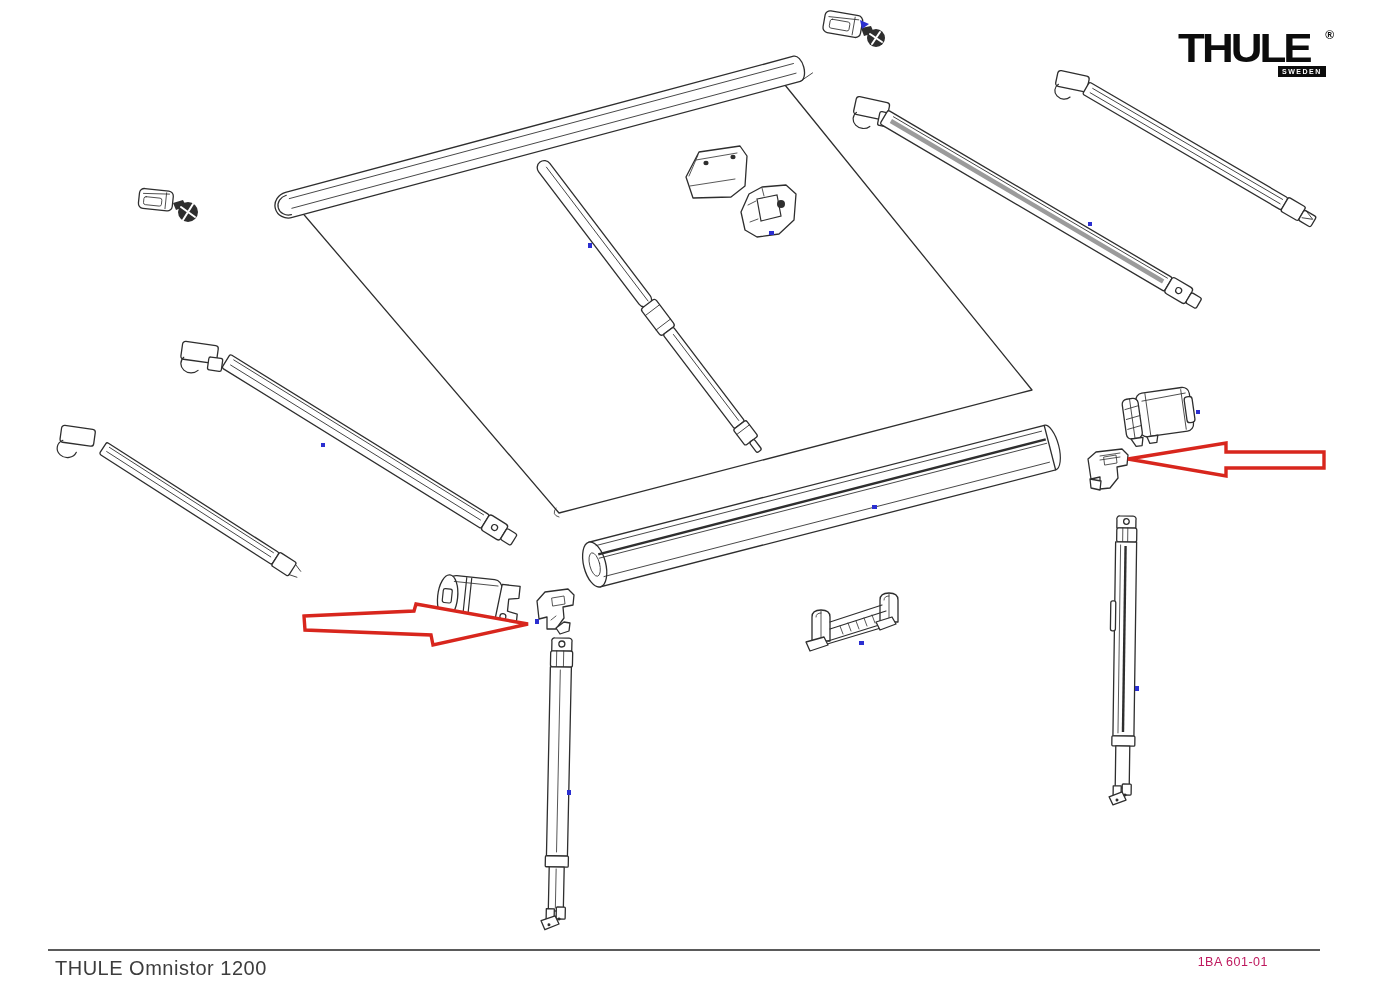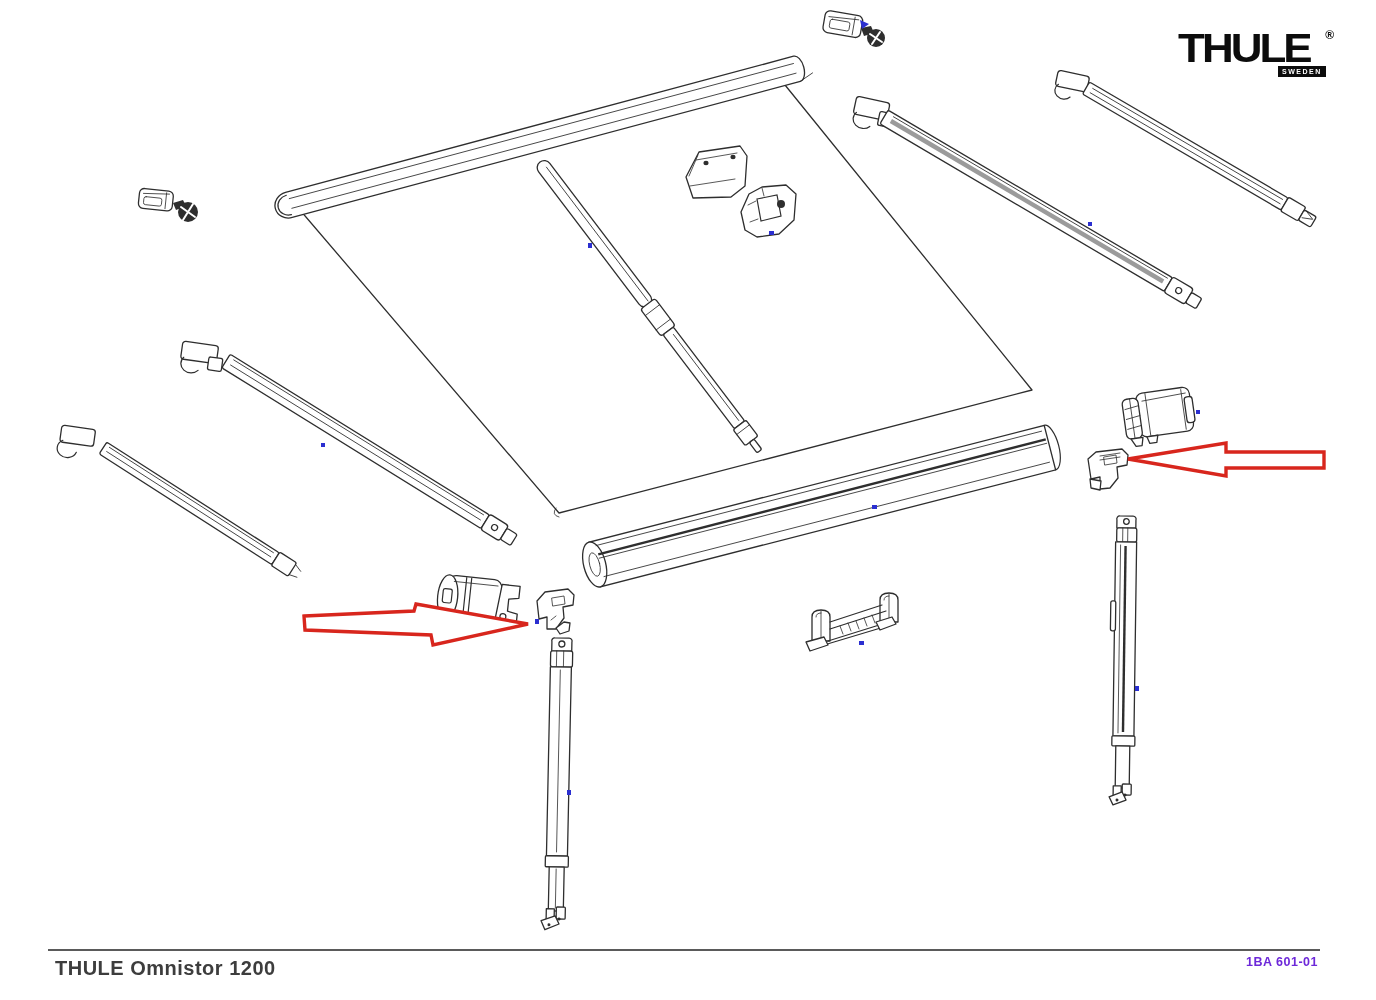--- a/index.html
+++ b/index.html
@@ -9,23 +9,23 @@
   
   .logo{position:absolute;left:1178px;top:26px;width:160px;height:62px;color:var(--logo-black,#0c0c0c);}
   .logo-word{font-weight:bold;font-size:44px;letter-spacing:-3px;line-height:1;
              transform:scaleY(.92);display:inline-block;}
   .logo-reg{position:absolute;right:4px;top:2px;font-size:12px;font-weight:bold;}
   .logo-sweden{position:absolute;left:100px;top:40px;background:var(--logo-black,#0c0c0c);color:#fff;
                font-size:7px;font-weight:bold;letter-spacing:1.5px;padding:2px 4px;line-height:1;}
 
   
   .footer-rule{position:absolute;left:48px;top:949px;width:1272px;height:2px;background:var(--rule-gray,#5a5a5a);}
-  .footer-model{position:absolute;left:55px;top:957px;font-size:20px;color:var(--footer-text,#3d3d3d);letter-spacing:.5px;font-weight:bold;}
-  .footer-doc{position:absolute;left:1190px;top:955px;width:128px;text-align:right;font-size:12.5px;
-              font-weight:bold;color:#6d28d9;letter-spacing:.5px;}
+  .footer-model{position:absolute;left:55px;top:957px;font-size:20px;color:var(--footer-text,#3d3d3d);letter-spacing:.5px;}
+  .footer-doc{position:absolute;left:1140px;top:955px;width:128px;text-align:right;font-size:12.5px;
+              font-weight:normal;color:#be185d;letter-spacing:.5px;}
 
   
   .fw{fill:#fff;stroke:var(--line,#2e2e2e);stroke-width:1.3;stroke-linejoin:round;}
   .ln{fill:none;stroke:var(--line,#2e2e2e);stroke-width:1.2;stroke-linecap:round;}
   .thin{fill:none;stroke:var(--line,#2e2e2e);stroke-width:.8;stroke-linecap:round;}
   .groove{fill:none;stroke:var(--line,#2e2e2e);stroke-width:2.4;}
   .dk{fill:var(--line,#2e2e2e);stroke:none;}
   .wcross{stroke:#fff;stroke-width:2;fill:none;stroke-linecap:round;}
   .stripe{stroke:var(--stripe-gray,#9b9b9b);stroke-width:4.5;fill:none;}
   .red{fill:#fff;stroke:var(--arrow-red,#d8261d);stroke-width:3.4;stroke-linejoin:miter;}

